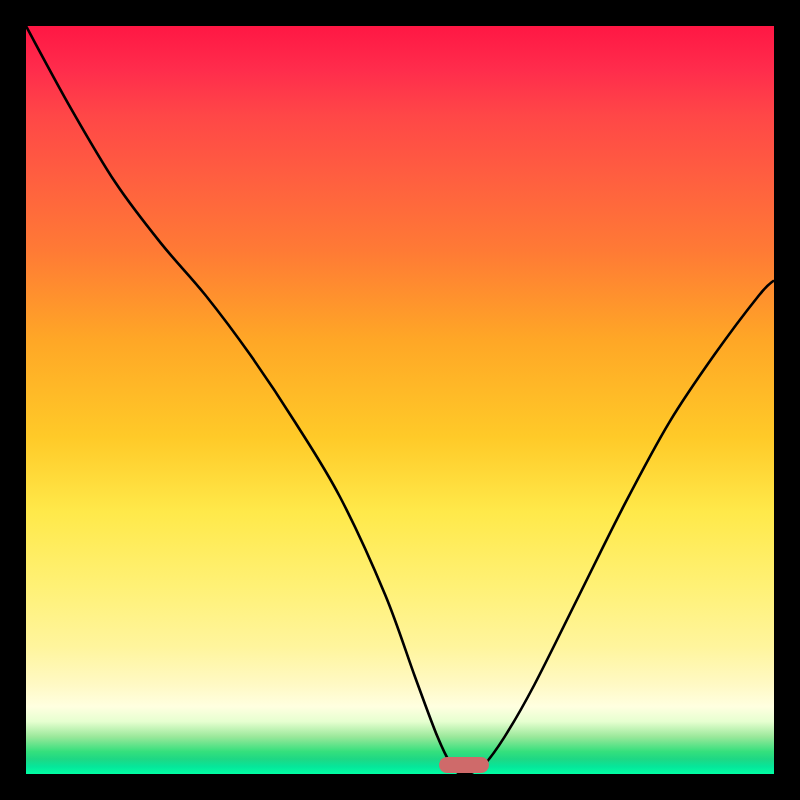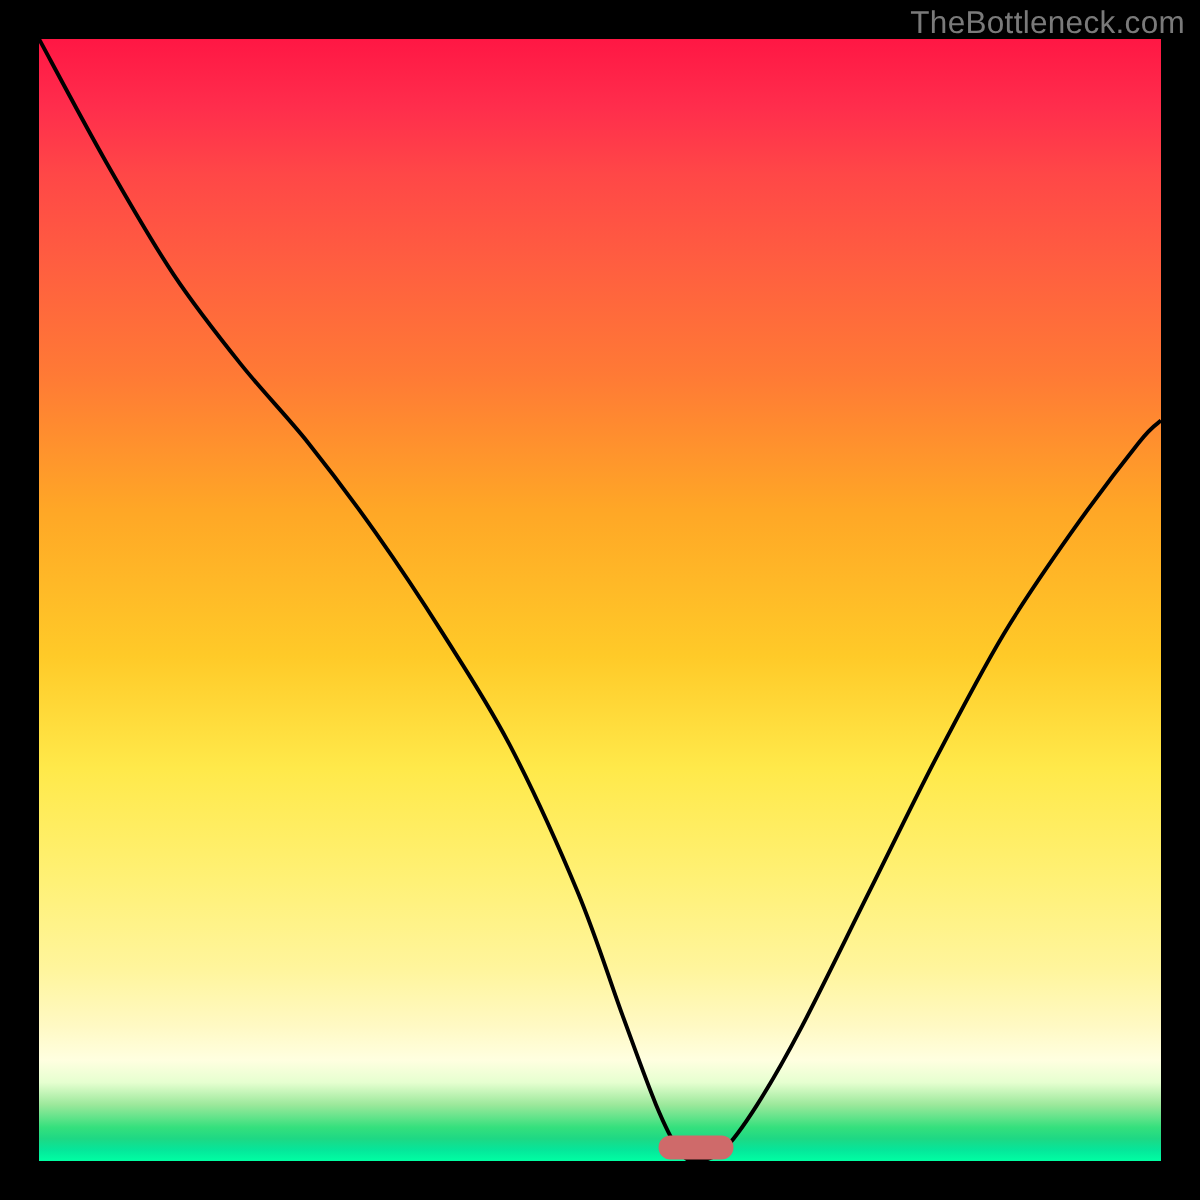--- a/index.html
+++ b/index.html
@@ -70,21 +70,20 @@
     right: 10px;
     color: #7a7a7a;
     font-size: 21px;
     letter-spacing: 0.2px;
   }
 </style>
 </head>
 <body>
 
 <div class="frame">
-  <div class="attribution">TheBottleneck.com</div>
 
   <div class="plot-area">
     <div class="gradient"></div>
 
     <svg class="curve" viewBox="0 0 100 100" preserveAspectRatio="none">
       <path d="M 0 0 C 1 1.8333333333333333, 4 7.5, 6 11 C 8 14.5, 10 18, 12 21 C 14 24, 16 26.5, 18 29 C 20 31.5, 22 33.5, 24 36 C 26 38.5, 28 41.166666666666664, 30 44 C 32 46.833333333333336, 34 49.833333333333336, 36 53 C 38 56.166666666666664, 40 59.166666666666664, 42 63 C 44 66.83333333333333, 46.333333333333336 72, 48 76 C 49.666666666666664 80, 50.833333333333336 83.83333333333333, 52 87 C 53.166666666666664 90.16666666666667, 54.166666666666664 93, 55 95 C 55.833333333333336 97, 56.416666666666664 98.16666666666667, 57 99 C 57.583333333333336 99.83333333333333, 57.833333333333336 100, 58.5 100 C 59.166666666666664 100, 60.083333333333336 99.83333333333333, 61 99 C 61.916666666666664 98.16666666666667, 62.833333333333336 96.83333333333333, 64 95 C 65.16666666666667 93.16666666666667, 66.33333333333333 91.16666666666667, 68 88 C 69.66666666666667 84.83333333333333, 72 80, 74 76 C 76 72, 78 67.83333333333333, 80 64 C 82 60.166666666666664, 84 56.333333333333336, 86 53 C 88 49.666666666666664, 90 46.833333333333336, 92 44 C 94 41.166666666666664, 96.66666666666667 37.666666666666664, 98 36 C 99.33333333333333 34.333333333333336, 99.66666666666667 34.333333333333336, 100 34" fill="none" stroke="#000" stroke-width="0.35"></path>
     </svg>
 
     <div class="marker" style="left: 437.58px;"></div>
   </div>

